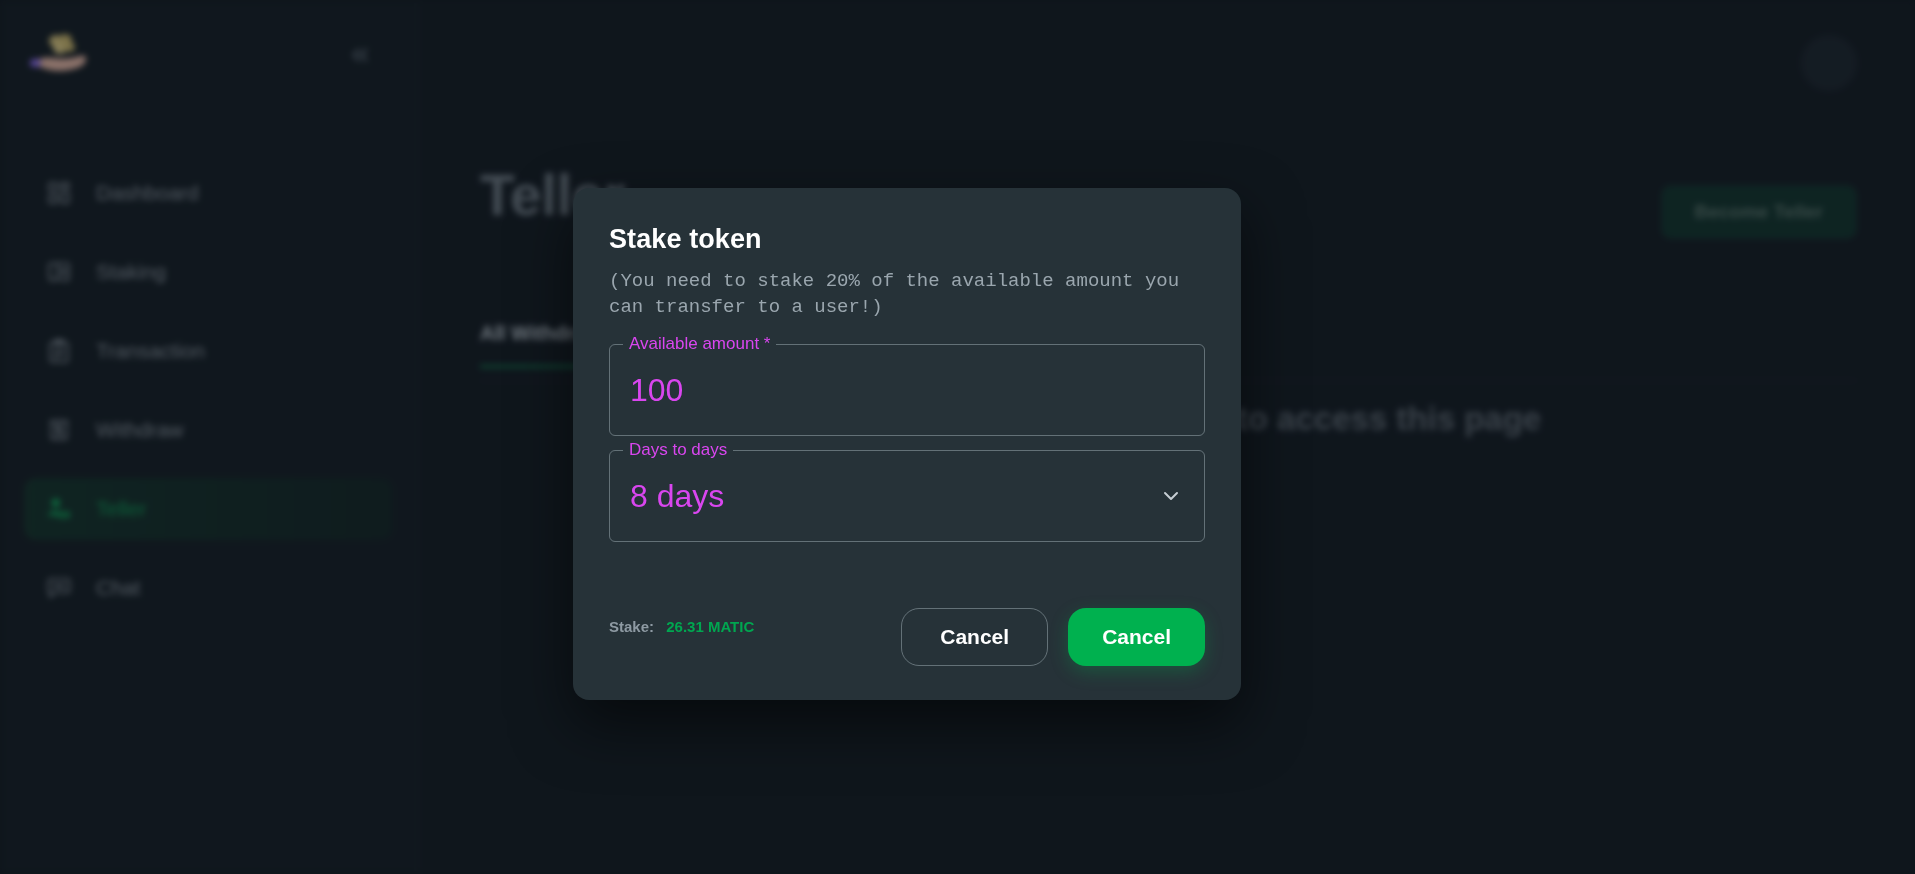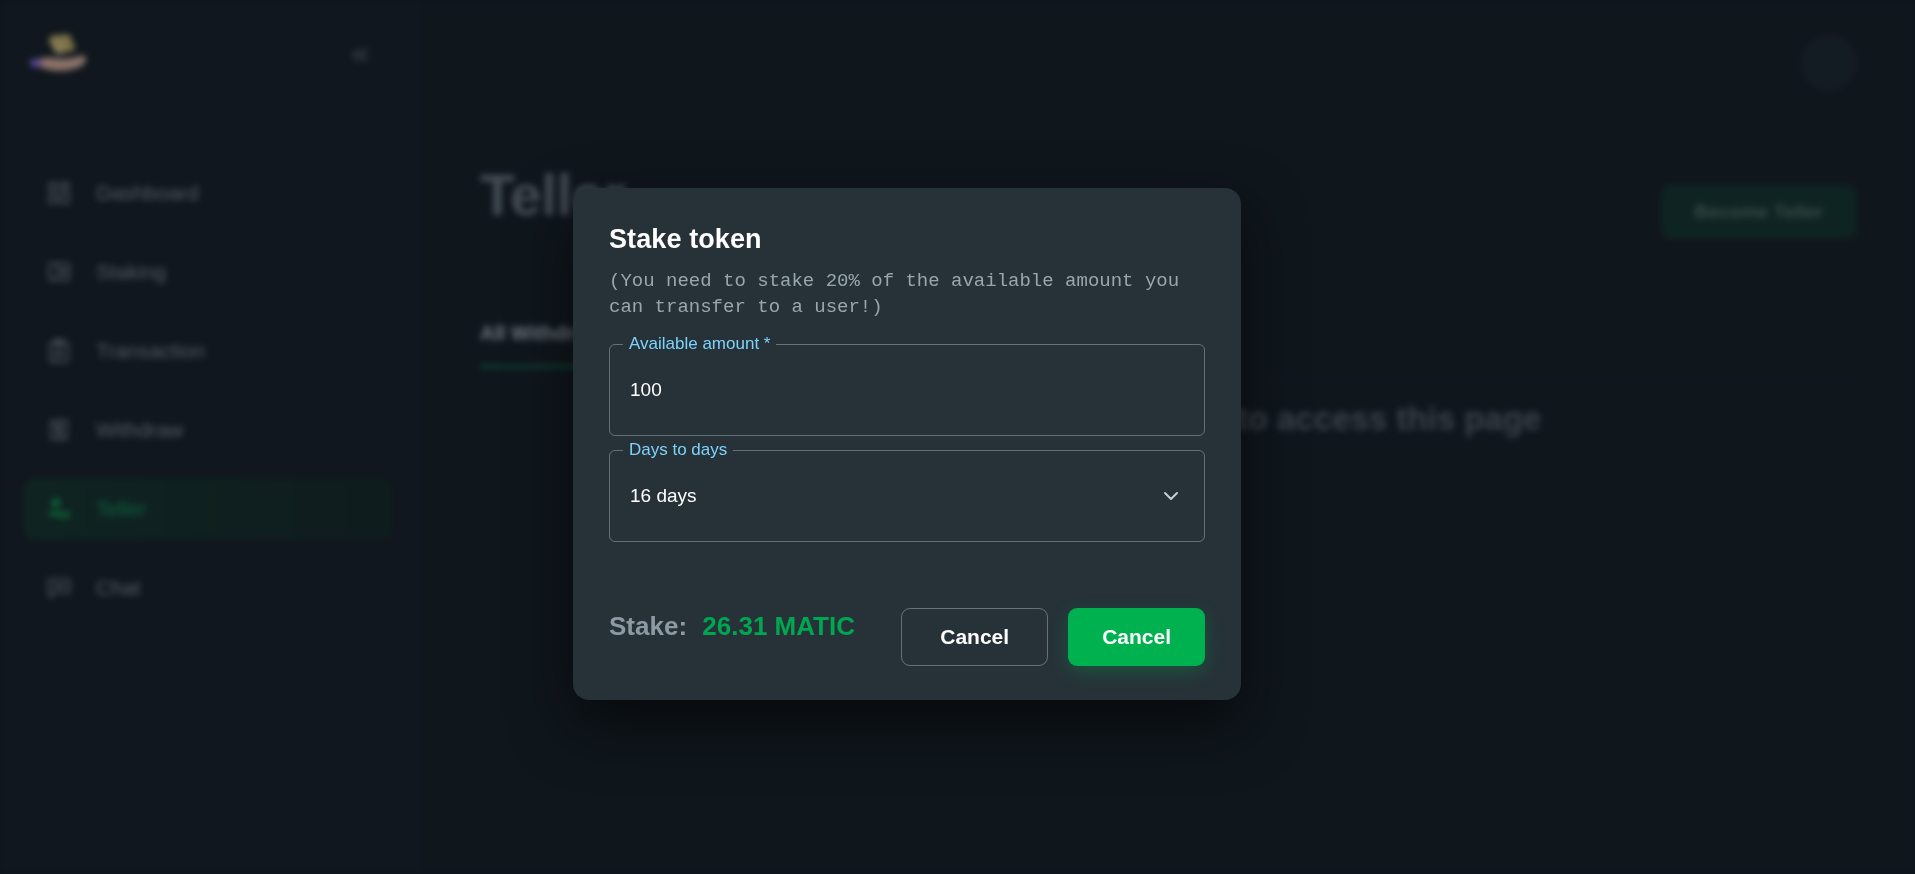--- a/index.html
+++ b/index.html
@@ -130,43 +130,43 @@
   }
   .field-box {
     position: absolute; inset: 0;
     border: 1px solid rgba(176,190,197,.45);
     border-radius: 6px;
   }
   .field-legend {
     position: absolute; left: 14px; top: -10px;
     background: #263238;
     padding: 0 6px;
-    font-size: 17px; color: #7dd3fc;
+    font-size: 17px; color: #d946ef;
     line-height: 20px;
   }
   .field-value {
     position: absolute; left: 21px; top: 50%;
     transform: translateY(-50%);
-    font-size: 19px; color: #ffffff; font-weight: 400;
+    font-size: 32px; color: #d946ef; font-weight: 400;
   }
   .chevron {
     position: absolute; right: 22px; top: 50%;
     transform: translateY(-50%);
     color: #c6ced4; display:flex;
   }
   .modal-footer {
     position: absolute; left: 36px; right: 36px; bottom: 34px;
     display: flex; align-items: center; justify-content: space-between;
   }
-  .stake-summary { font-size: 26px; font-weight: 700; color: #8e9aa3; }
+  .stake-summary { font-size: 15px; font-weight: 700; color: #8e9aa3; }
   .stake-summary .amount { color: #00a650; margin-left: 8px; }
   .footer-actions { display: flex; gap: 20px; align-items: center; }
   .btn {
     font-size: 21px; font-weight: 700;
-    border-radius: 9px; border: none;
+    border-radius: 18px; border: none;
     cursor: pointer; font-family: "Liberation Sans", sans-serif; margin-top: 22px;
   }
   .btn-cancel {
     background: transparent; color: #ffffff;
     border: 1px solid rgba(176,190,197,.45);
     padding: 16px 38px;
   }
   .btn-stake {
     background: #00b14f; color: #ffffff;
     padding: 17px 34px;
@@ -307,21 +307,21 @@
 
     <div class="field">
       <div class="field-box"></div>
       <div class="field-legend">Available amount *</div>
       <div class="field-value" placeholder="Available amount">100</div>
     </div>
 
     <div class="field">
       <div class="field-box"></div>
       <div class="field-legend">Days to days</div>
-      <div class="field-value" placeholder="Days to stake">16 days</div>
+      <div class="field-value" placeholder="Days to stake">8 days</div>
       <span class="chevron">
         <svg viewBox="0 0 24 24" width="24" height="24" fill="none" stroke="currentColor" stroke-width="2" stroke-linecap="round" stroke-linejoin="round">
           <polyline points="6 9 12 15 18 9"></polyline>
         </svg>
       </span>
     </div>
 
     <div class="modal-footer">
       <div class="stake-summary">
         <span>Stake:</span>

